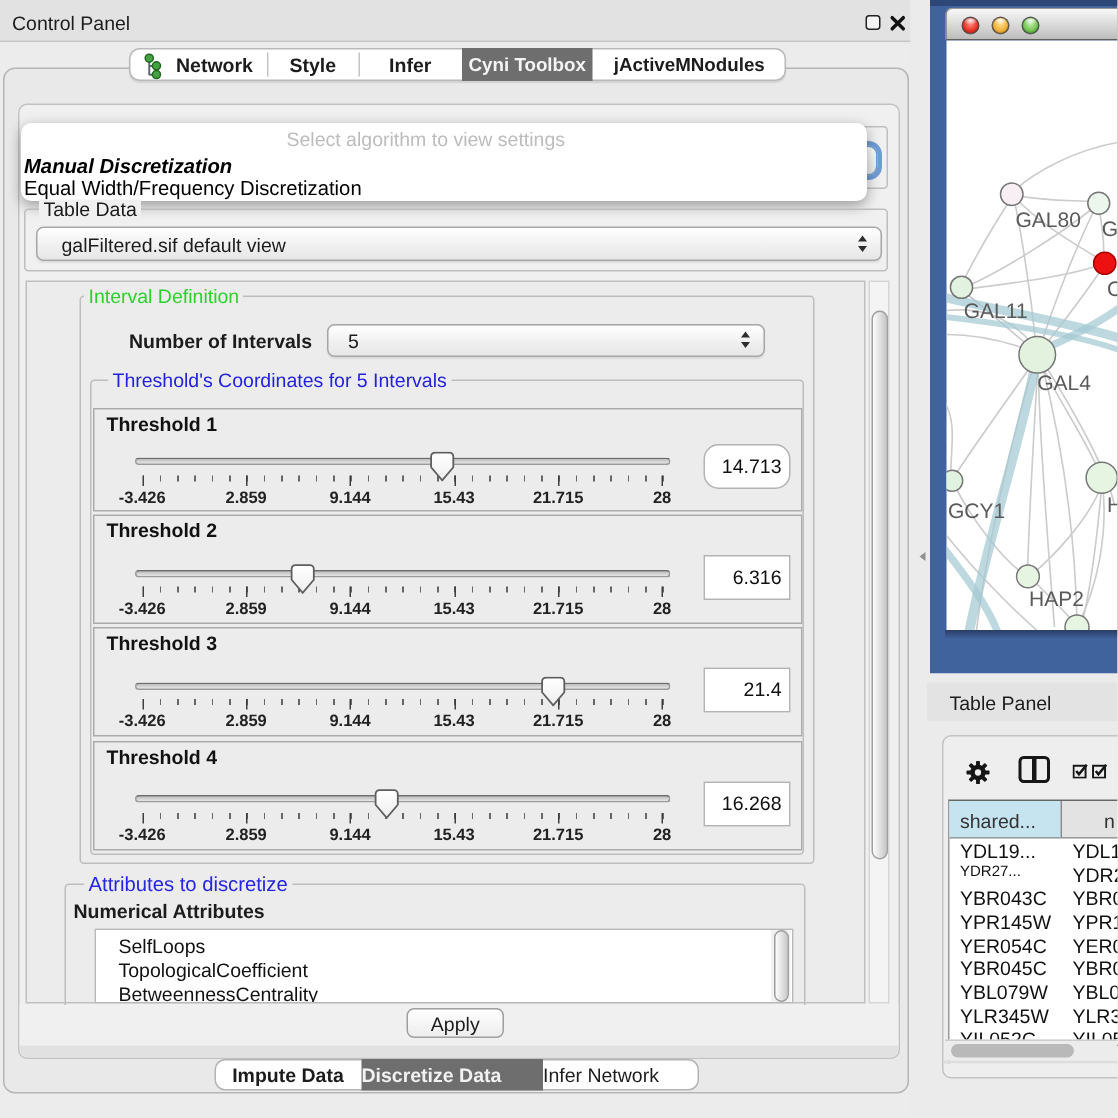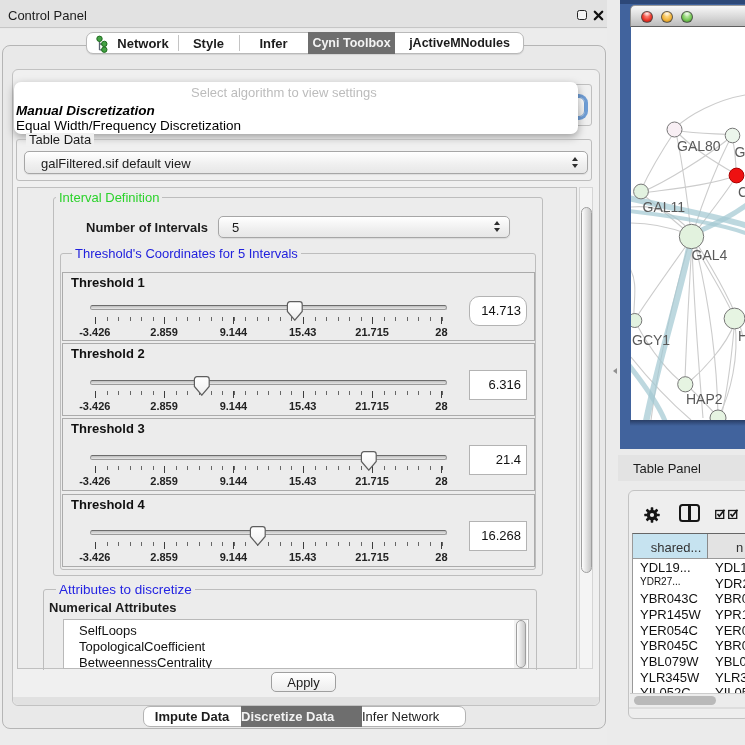--- a/index.html
+++ b/index.html
@@ -291,21 +291,21 @@
 <path d="M2.5 5 L4.3 7.2 L9.5 0.8" stroke="#161616" stroke-width="1.7" fill="none"></path>
   </svg>
 <svg class="abs" style="left:728px;top:508.5px;" width="11" height="10" viewBox="0 0 11 10">
 <rect x="0.7" y="1.5" width="8" height="8" fill="none" stroke="#161616" stroke-width="1.3"></rect>
 <path d="M2.5 5 L4.3 7.2 L9.5 0.8" stroke="#161616" stroke-width="1.7" fill="none"></path>
   </svg>
 <div class="abs" style="left:632px;top:533px;width:113px;height:176px;border-top:1px solid #666;border-left:1px solid #999;background:#fff;overflow:hidden;"></div>
 <div class="abs" style="left:633px;top:534px;width:74px;height:25px;background:#c6e3f0;border-bottom:1px solid #9a9a9a;"></div>
 <div class="abs" style="left:708px;top:534px;width:37px;height:25px;background:#e3e3e3;border-bottom:1px solid #9a9a9a;"></div>
 <div class="abs" style="left:707px;top:534px;width:1px;height:25px;background:#8a8a8a;"></div>
-<div class="abs" style="left:640px;top:540px;width:72px;text-align:center;font-size:13px;color:#333;">shared...</div>
+<div class="abs" style="left:640px;top:540px;width:72px;font-size:13px;color:#333;">shared...</div>
 <div class="abs" style="left:736px;top:540px;font-size:13px;color:#333;">n</div>
 <div class="abs row" style="left:640px;top:560.0px;font-size:13px;color:#111;">YDL19...</div>
 <div class="abs row" style="left:715px;top:560.0px;font-size:13px;color:#111;">YDL194W</div>
 <div class="abs row" style="left:640px;top:575.7px;font-size:10px;color:#111;">YDR27...</div>
 <div class="abs row" style="left:715px;top:575.7px;font-size:13px;color:#111;">YDR277C</div>
 <div class="abs row" style="left:640px;top:591.3px;font-size:13px;color:#111;">YBR043C</div>
 <div class="abs row" style="left:715px;top:591.3px;font-size:13px;color:#111;">YBR043C</div>
 <div class="abs row" style="left:640px;top:607.0px;font-size:13px;color:#111;">YPR145W</div>
 <div class="abs row" style="left:715px;top:607.0px;font-size:13px;color:#111;">YPR145W</div>
 <div class="abs row" style="left:640px;top:622.6px;font-size:13px;color:#111;">YER054C</div>

